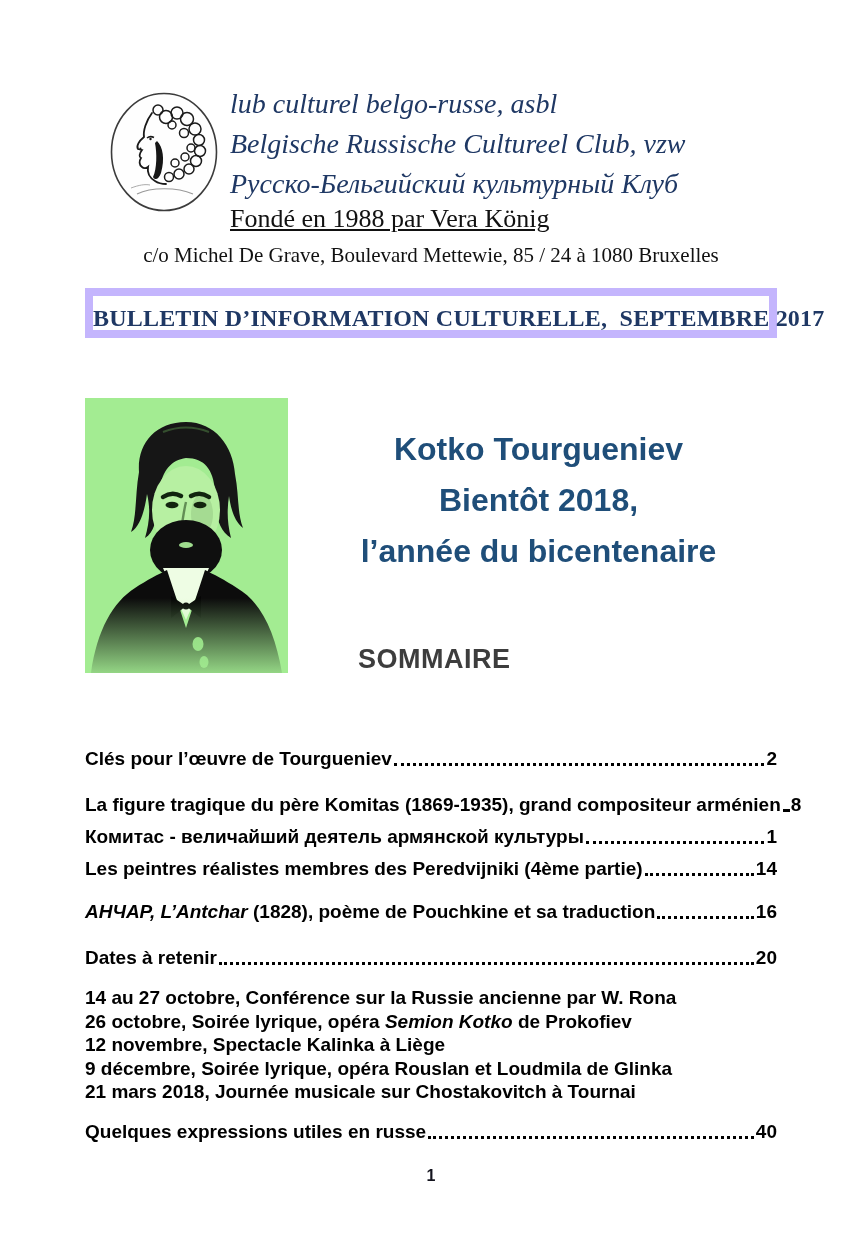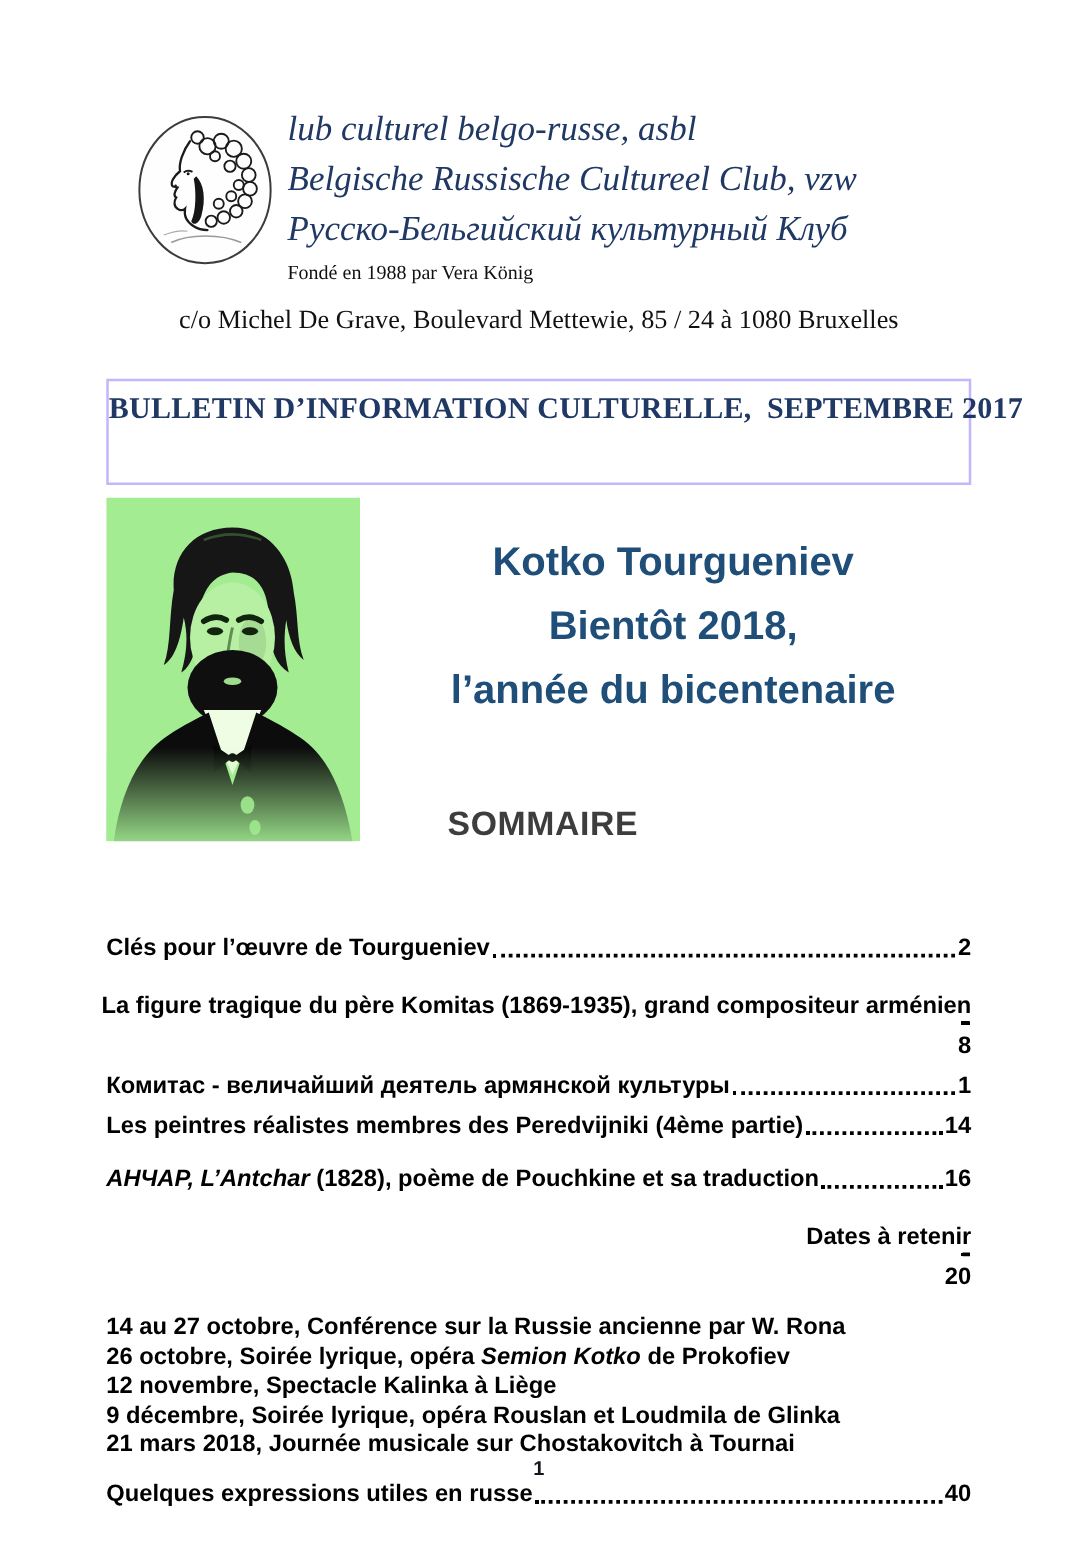--- a/index.html
+++ b/index.html
@@ -11,32 +11,32 @@
 
   
   .header-row{position:absolute;left:85px;right:85px;top:86px;height:150px;}
   .logo{position:absolute;left:24px;top:5px;width:110px;height:122px;}
   .hdr-text{position:absolute;left:145px;top:-2px;}
   .hdr-big{
     font-family:"Liberation Serif",serif;font-style:italic;
     font-size:28px;line-height:40px;color:#1f3864;white-space:nowrap;
   }
   .hdr-small{
-    font-family:"Liberation Serif",serif;font-size:16px;line-height:24px;
-    color:#111111;margin-top:3px;white-space:nowrap;
+    font-family:"Liberation Serif",serif;font-size:26px;line-height:24px;
+    color:#111111;margin-top:3px;white-space:nowrap;text-decoration:underline;
   }
   .address{
     position:absolute;left:0;right:0;top:243px;text-align:center;
     font-family:"Liberation Serif",serif;font-size:21px;color:#111111;
   }
 
   
   .banner{
-    position:absolute;left:85px;right:85px;top:303px;height:85px;
-    border:2px solid #c4b5fd;box-sizing:border-box;
+    position:absolute;left:85px;right:85px;top:288px;height:50px;
+    border:8px solid #c4b5fd;box-sizing:border-box;
   }
   .banner-title{
     margin-top:9px;text-align:center;
     font-family:"Liberation Serif",serif;font-weight:bold;
     font-size:24px;color:#1f3864;letter-spacing:0.2px;white-space:nowrap;
   }
 
   
   .portrait{position:absolute;left:85px;top:398px;width:203px;height:275px;}
   .portrait svg{display:block;width:100%;height:100%;}
@@ -58,21 +58,21 @@
     font-size:19px;color:#000000;margin-top:40px;
   }
   .toc-line{display:flex;align-items:flex-end;line-height:24px;}
   .toc-label{white-space:nowrap;}
   .toc-label .it{font-style:italic;}
   .lead{
     flex:1 1 auto;min-width:6px;margin:0 2px 5px 2px;
     border-bottom:3px dotted #000000;
   }
   .toc-page{white-space:nowrap;}
-  .mt-l{margin-top:22px;flex-direction:column;}   
+  .mt-l{margin-top:22px;}   
   .mt-m{margin-top:19px;}   
   .mt-s{margin-top:8px;}    
   .events{margin-top:16px;line-height:23.5px;}
   .event-line{white-space:nowrap;}
   .event-line .it{font-style:italic;}
   .toc-footer{margin-top:16px;}
 
   
   .page-number{
     position:absolute;left:0;right:0;top:1167px;text-align:center;

